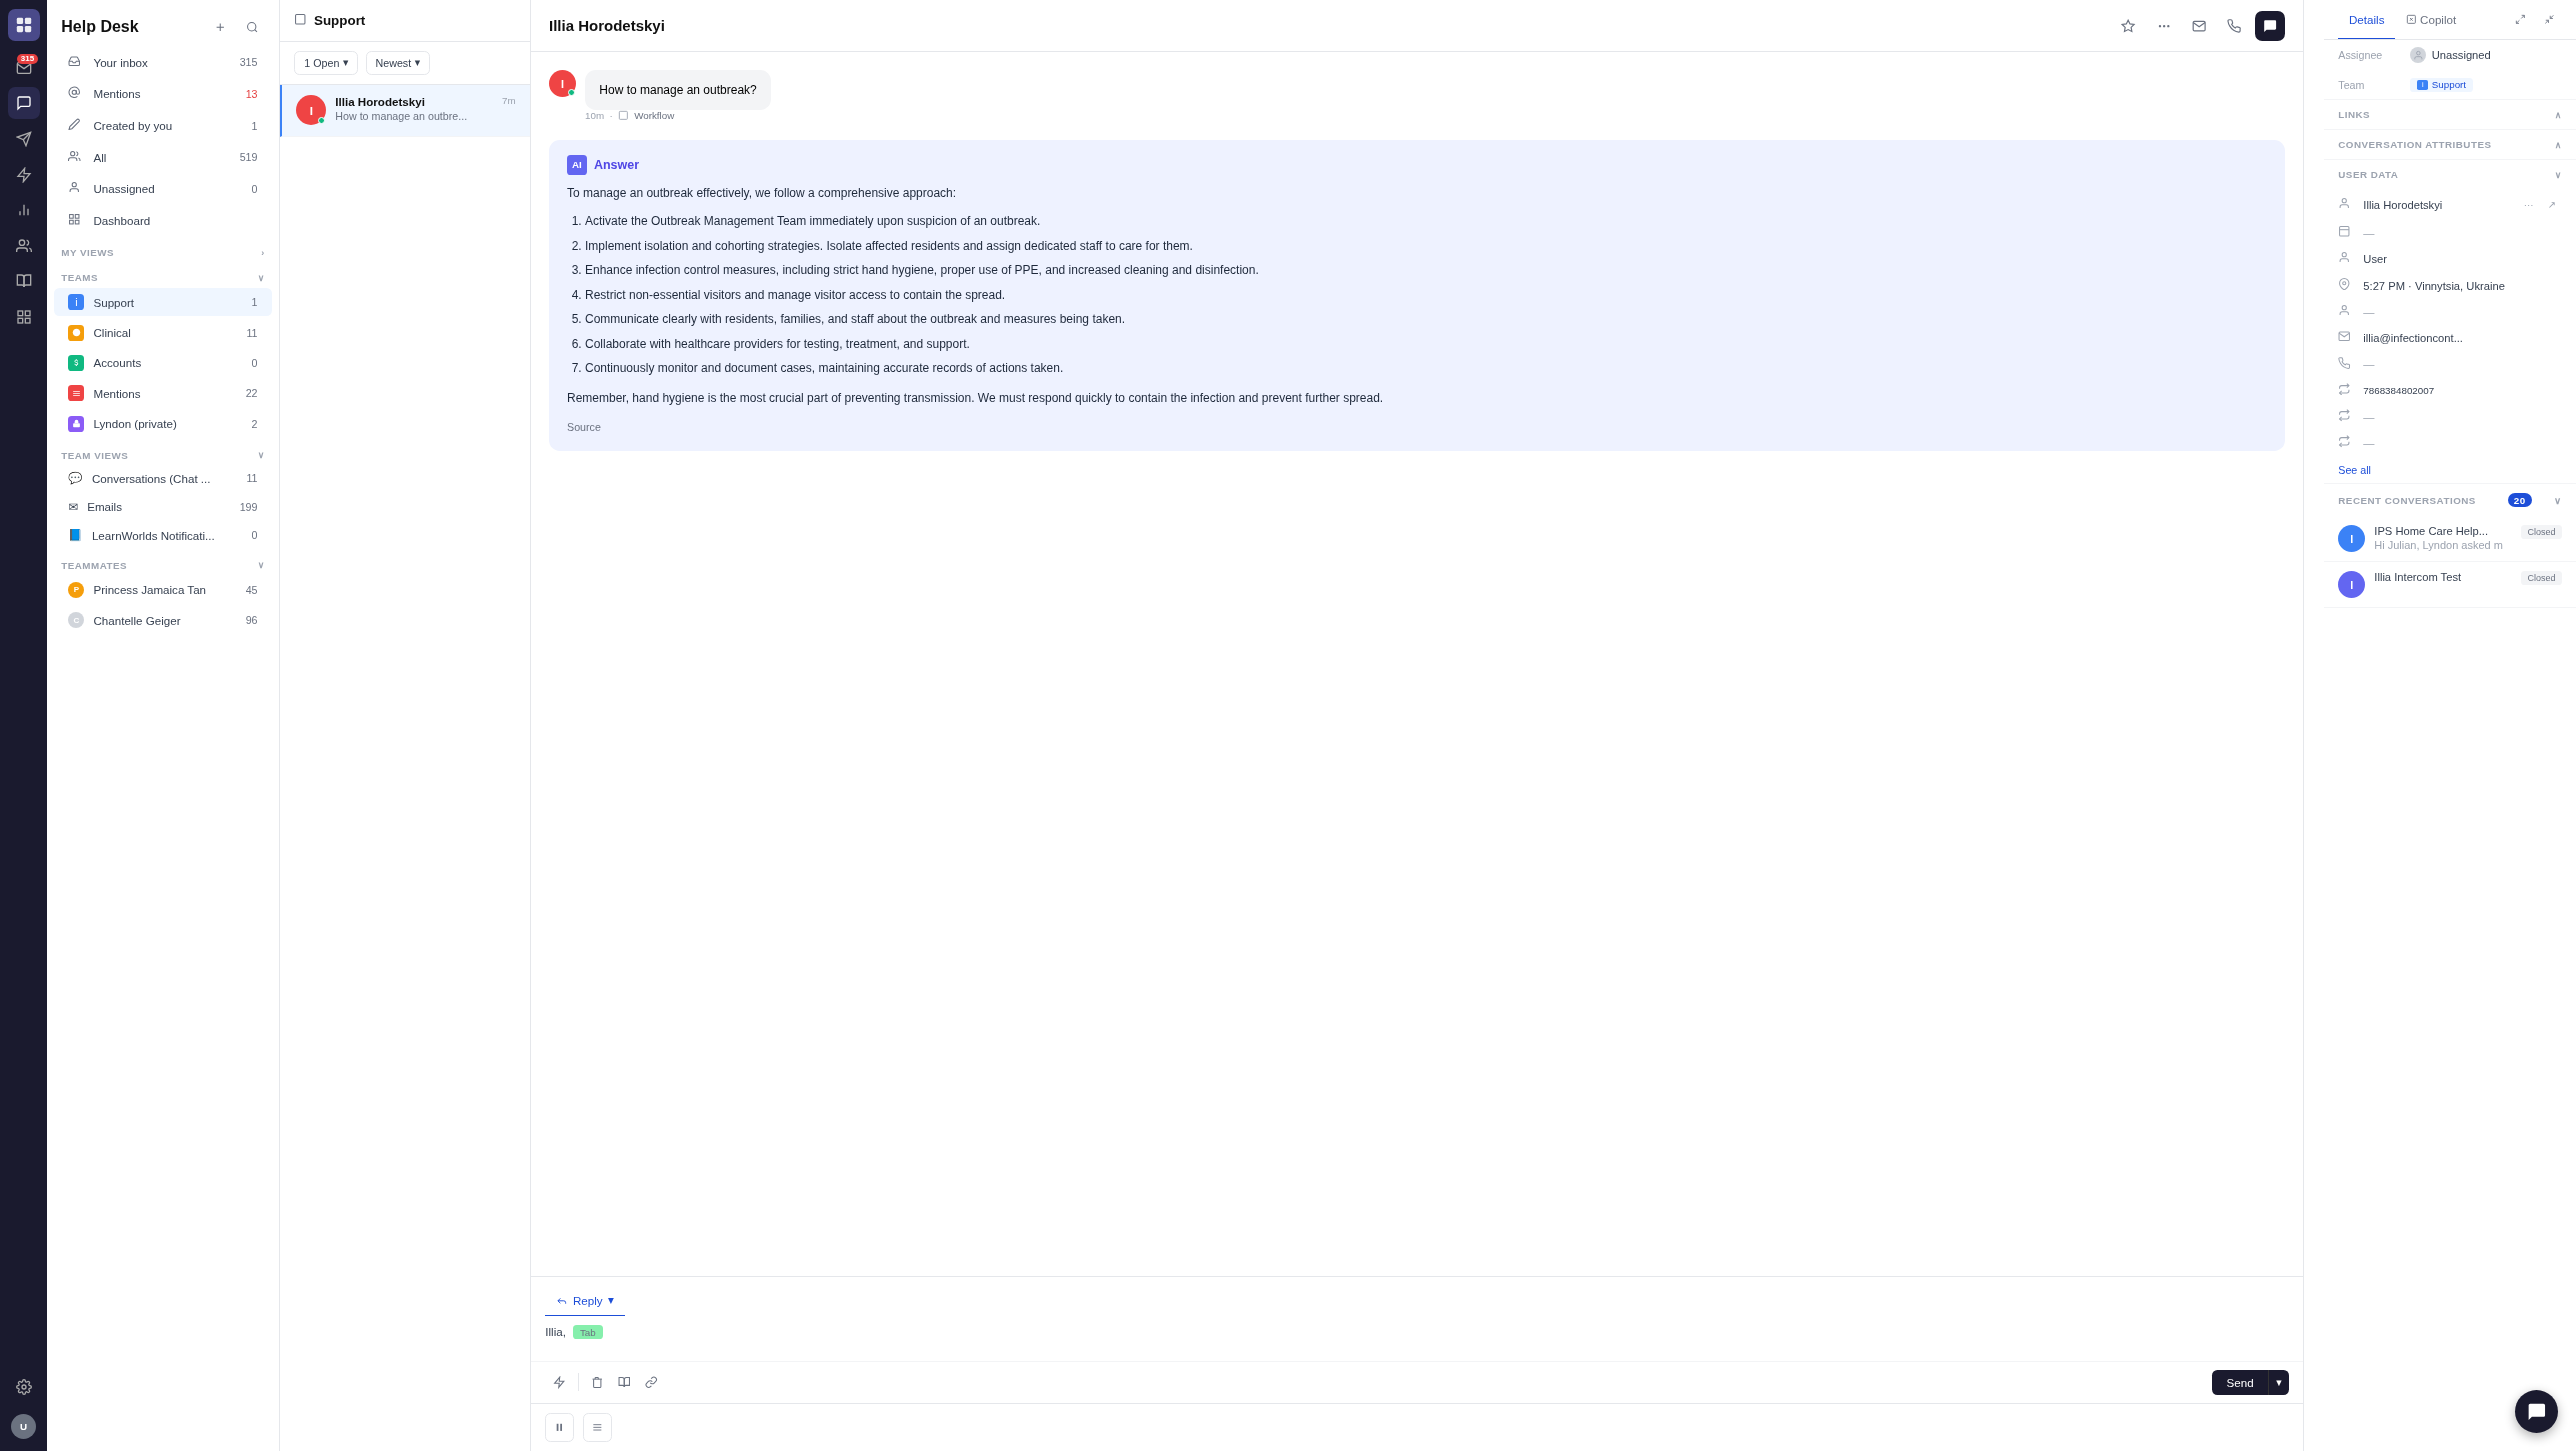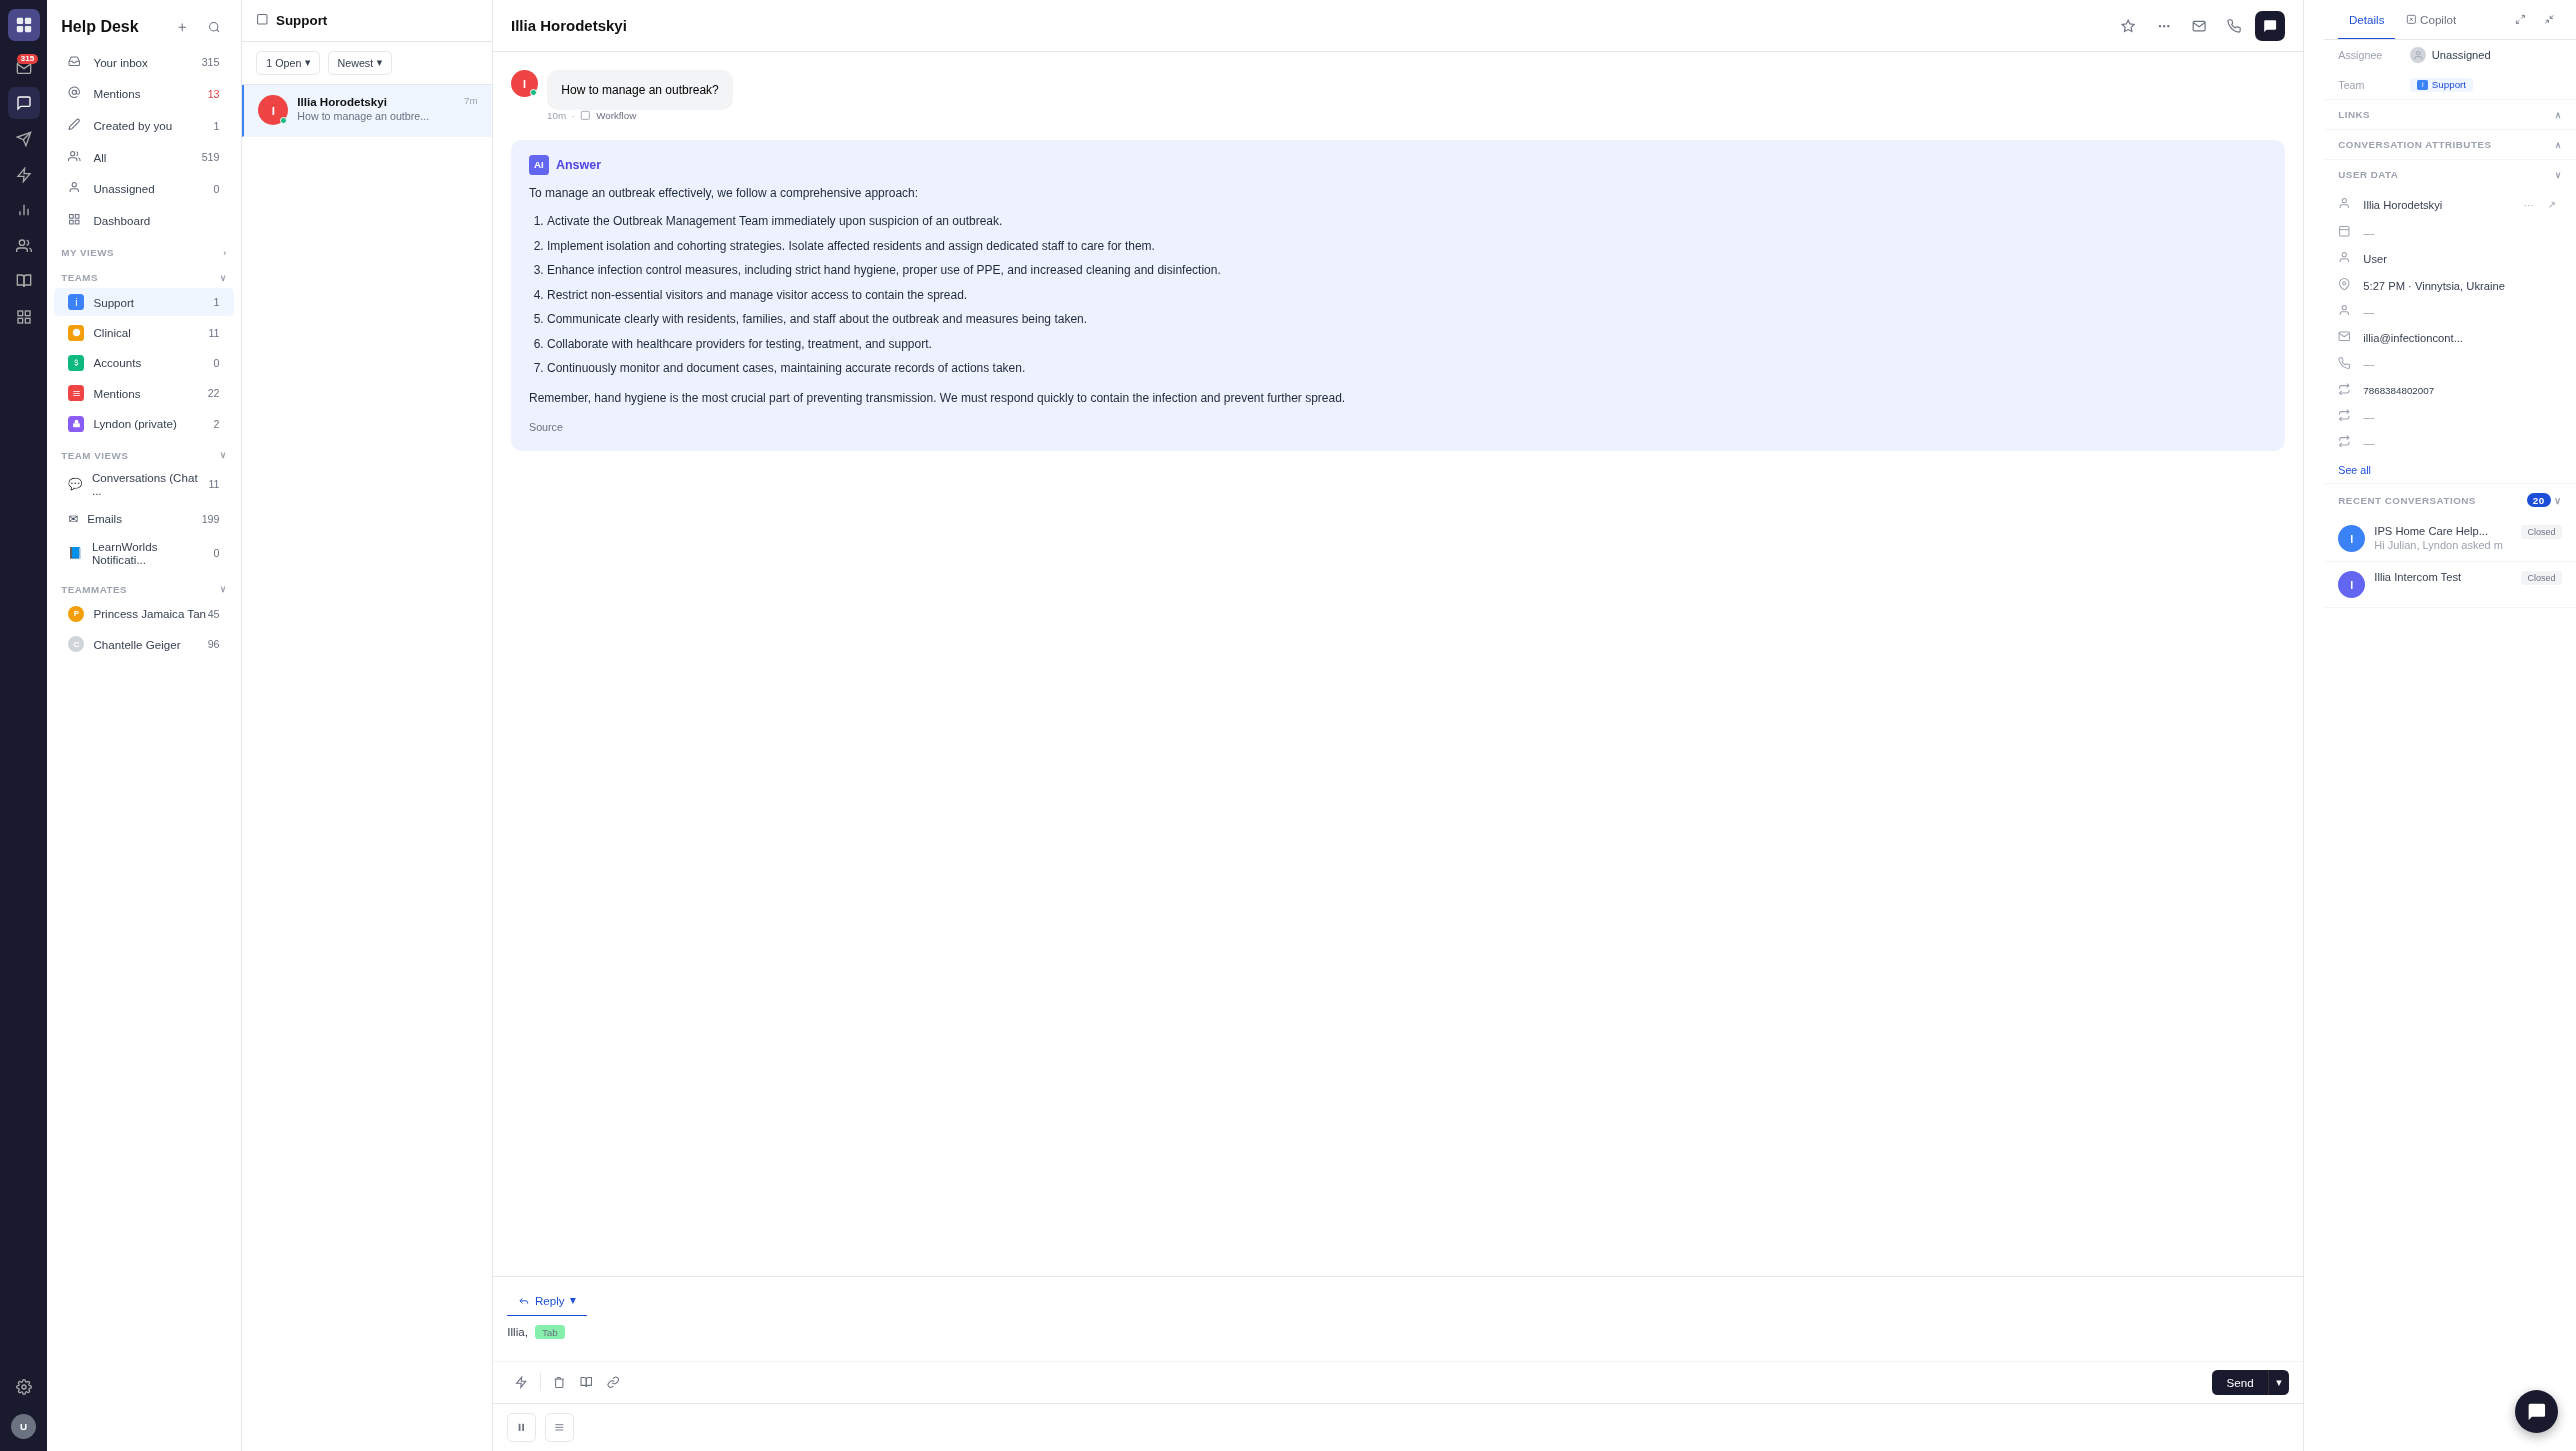--- a/index.html
+++ b/index.html
@@ -42,21 +42,21 @@
     }
     .icon-bar-bottom { margin-top: auto; }
     .avatar-small {
       width: 25px; height: 25px; border-radius: 50%;
       background: #6b7280; display: flex; align-items: center; justify-content: center;
       color: white; font-size: 9.8px; font-weight: bold;
     }
 
     
     .sidebar {
-      width: 195px;
+      width: 233px;
       background: #fff;
       border-right: 0.9px solid #e5e7eb;
       display: flex;
       flex-direction: column;
       overflow-y: auto;
       flex-shrink: 0;
     }
     .sidebar-header {
       display: flex; align-items: center; justify-content: space-between;
       padding: 14.3px 14.3px 7.2px;
@@ -997,21 +997,21 @@
           <path d="M21 13v2a4 4 0 0 1-4 4H3"></path>
         </svg>
     </span>
     <span class="user-data-value muted">—</span>
   </div>
 
   <div class="see-all-btn">See all</div>
 
   <div class="recent-conv-header">
     <span>RECENT CONVERSATIONS</span>
-    <div style="display:flex;align-items:center;gap:3px">
+    <div style="display:flex;align-items:center;gap:22px">
       <span class="recent-count">20</span>
       <span class="chevron">∨</span>
     </div>
   </div>
 
   <div class="recent-item">
     <div class="recent-avatar" style="background:#3b82f6">I</div>
     <div class="recent-content">
       <div class="recent-title">IPS Home Care Help...</div>
       <div class="recent-preview">Hi Julian, Lyndon asked m</div>

